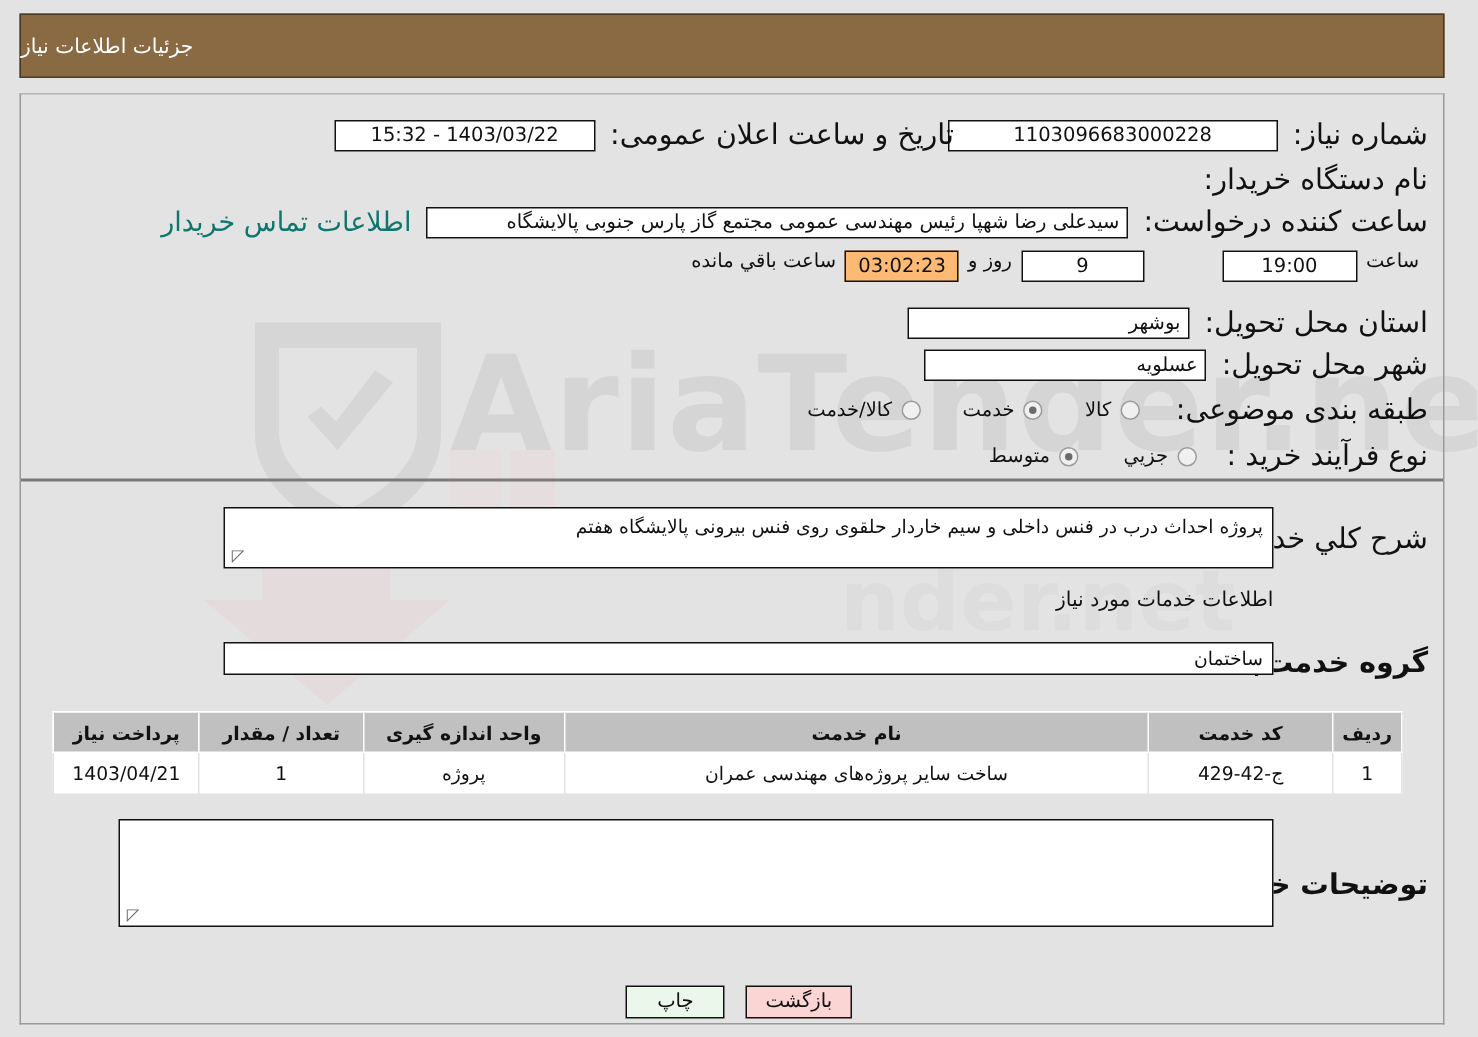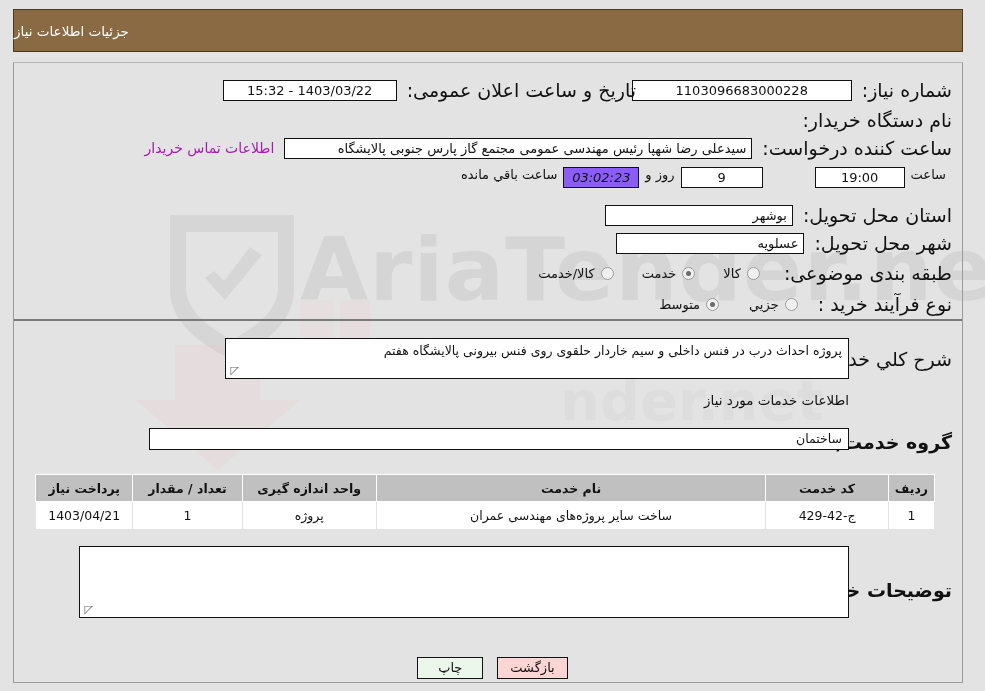--- a/index.html
+++ b/index.html
@@ -85,25 +85,25 @@
     border: 1px solid #111111;
     height: 21px;
     line-height: 19px;
     font-size: 13px;
     color: #111;
     padding: 0 5px;
     text-align: center;
     font-family: "DejaVu Sans", "Liberation Sans", sans-serif;
   }
   .fld.right { text-align: right; }
-  .fld.cream { background: #8b5cf6; font-style: italic; }
+  .fld.cream { background: #fdba74; }
 
   .link {
-    color: #a21caf;
-    font-size: 14px;
+    color: #0f766e;
+    font-size: 18px;
     text-decoration: none;
     white-space: nowrap;
   }
 
   .inline-lbl { font-size: 13px; color: #111; padding: 0 6px; }
 
   
   .radio {
     width: 13px; height: 13px;
     border-radius: 50%;
@@ -316,21 +316,21 @@
         <span class="rl">متوسط</span>
       </span>
     </div>
   </div>
 
   <div class="section-mid">
 
     <div class="frow" style="top:18px; right:10px; align-items:flex-start;">
       <span class="lbl" style="padding-top:6px;">شرح کلي خدمت;</span>
     </div>
-    <div class="desc-box" style="top:14px; right:113px; width:624px; height:41px;">
+    <div class="desc-box" style="top:14px; right:113px; width:700px; height:41px;">
       <span>پروژه احداث درب در فنس داخلی و سیم خاردار حلقوی روی فنس بیرونی پالایشگاه هفتم</span>
       <span class="resize-grip">◸</span>
     </div>
 
     <div class="sub-title" style="top:68px; right:113px;">اطلاعات خدمات مورد نیاز</div>
 
     <div class="frow" style="top:107px; right:10px;">
       <span class="lbl" style="font-weight:bold;">گروه خدمت;</span>
     </div>
     <div class="desc-box" style="top:104px; right:113px; width:700px; height:22px; padding-top:2px;">

